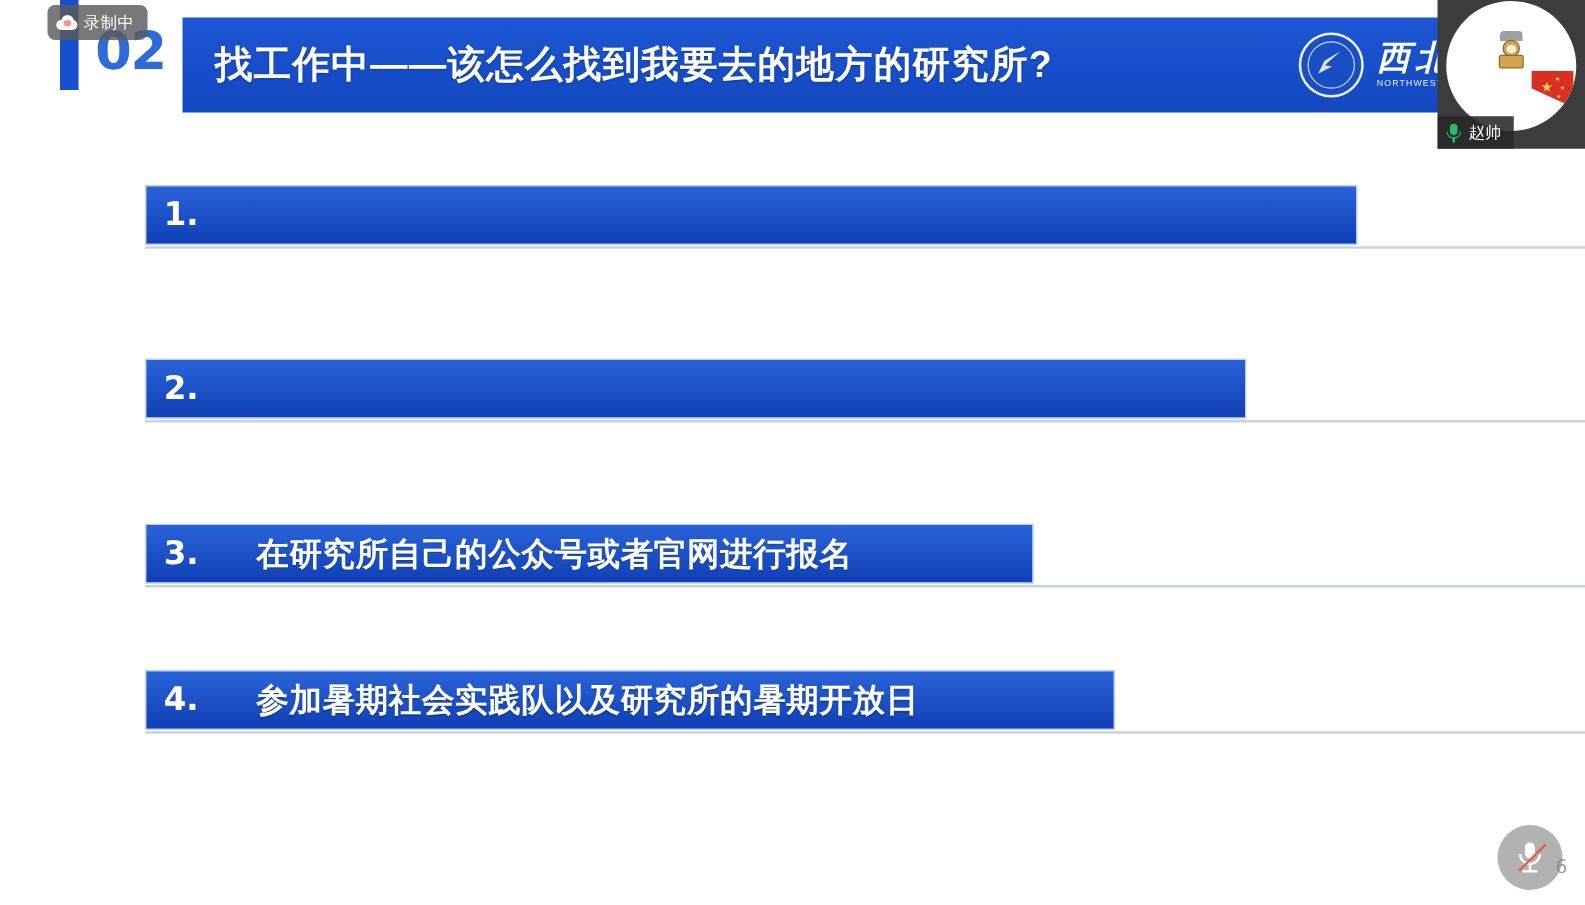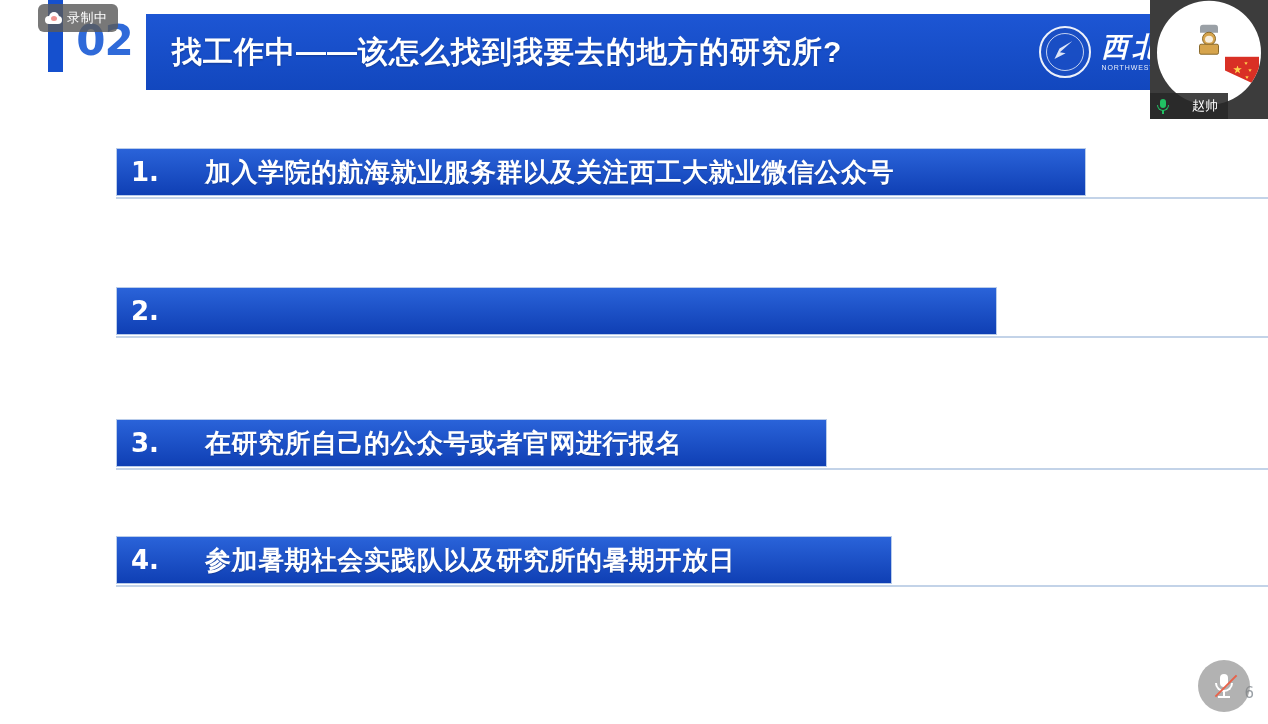--- a/index.html
+++ b/index.html
@@ -310,21 +310,21 @@
   #avatar-flag .star-s3 { left: 20px; top: 19px; }
 
   #name-plate {
     position: absolute;
     left: 0; bottom: 0;
     height: 26px;
     padding: 0 10px 0 6px;
     background: rgba(40,40,40,.88);
     display: flex;
     align-items: center;
-    gap: 22px;
+    gap: 5px;
   }
   #mic-on-icon {
     position: relative;
     width: 14px; height: 16px;
     flex: none;
   }
   #mic-on-icon .m-cap {
     position: absolute;
     left: 4px; top: 1px;
     width: 6px; height: 9px;
@@ -424,21 +424,20 @@
         <div id="logo-cn">西北工业大学</div>
         <div id="logo-en">NORTHWESTERN POLYTECHNICAL UNIVERSITY</div>
       </div>
     </div>
   </div>
 
   <div class="list-item" style="left:68px; top:148px; width:1157px;">
     <div class="item-underline"></div>
     <div class="item-block" style="width:970px;">
       <span class="item-num">1.</span>
-      <span class="item-text">加入学院的航海就业服务群以及关注西工大就业微信公众号</span>
     </div>
   </div>
 
   <div class="list-item" style="left:68px; top:287px; width:1157px;">
     <div class="item-underline"></div>
     <div class="item-block" style="width:881px;">
       <span class="item-num">2.</span>
     </div>
   </div>
 

